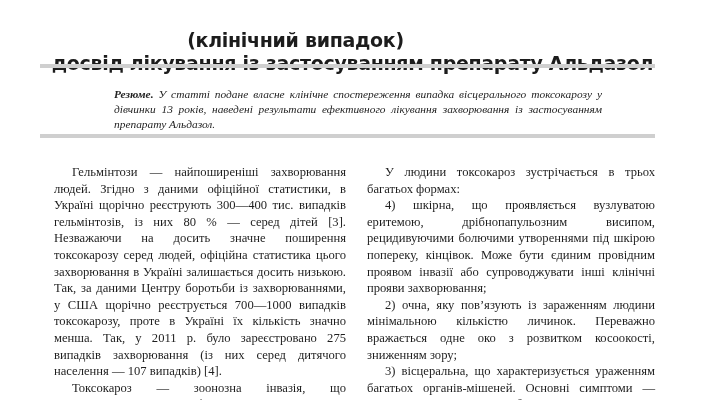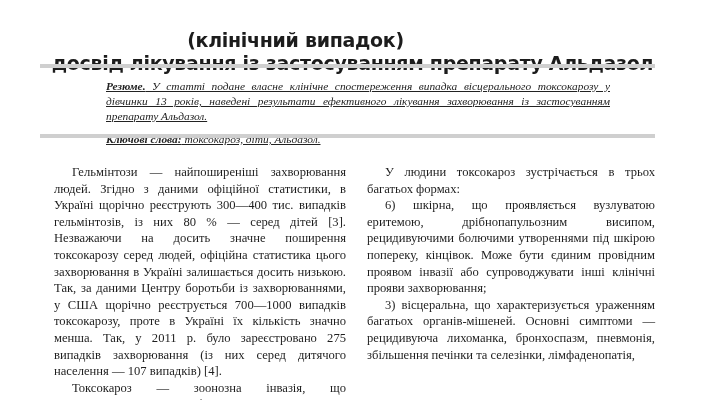--- a/index.html
+++ b/index.html
@@ -19,21 +19,21 @@
       position: absolute; left: 40px; width: 443px; height: 4px; background: #cfcfcf;
     }
     .rule.top { top: 64px; left: 40px; width: 443px; }
     .rule.bottom { top: 134px; left: 40px; width: 443px; }
     .abstract {
       position: absolute; left: 98px; top: 71px; width: 520px;
       font-family: "Liberation Serif", serif; font-style: italic;
       font-size: 11.4px; line-height: 15px; color: #222;
       text-align: justify;
     }
-    .abstract p { margin: 8px; text-decoration: underline; }
+    .abstract p { margin: 16px; }
     .abstract b { font-weight: bold; }
     .col {
       position: absolute; top: 164px;
       font-family: "Liberation Serif", serif; font-size: 12.6px; line-height: 16.6px;
       color: #1e1e1e; text-align: justify; hyphens: manual;
     }
     .col.left { left: 54px; width: 292px; }
     .col.right { left: 367px; width: 288px; }
     .col p { margin: 0; text-indent: 18px; }
   </style>
@@ -42,27 +42,27 @@
 
 <div class="title">
   <div class="l1">досвід лікування із застосуванням препарату Альдазол</div>
   <div class="l2">(клінічний випадок)</div>
 </div>
 
 <div class="rule top" style="left:40px;width:615px;"></div>
 
 <div class="abstract">
   <p><b>Резюме.</b><span> У статті подане власне клінічне спостереження випадка вісцерального токсокарозу у дівчинки 13 років, наведені результати ефективного лікування захворювання із застосуванням препарату Альдазол.</span></p>
-  <p><b>Ключові слова:</b><span> токсокароз, діти, Альдазол.</span></p>
 </div>
 
 <div class="rule bottom" style="left:40px;width:615px;"></div>
 
 <div class="col left">
   <p>Гельмінтози — найпоширеніші захворювання людей. Згідно з даними офіційної статистики, в Україні щорічно реєструють 300—400 тис. випадків гельмінтозів, із них 80 % — серед дітей [3]. Незважаючи на досить значне поширення токсокарозу серед людей, офіційна статистика цього захворювання в Україні залишається досить низькою. Так, за даними Центру боротьби із захворюваннями, у США щорічно реєструється 700—1000 випадків токсокарозу, проте в Україні їх кількість значно менша. Так, у 2011 р. було зареєстровано 275 випадків захворювання (із них серед дитячого населення — 107 випадків) [4].</p>
   <p>Токсокароз — зоонозна інвазія, що характеризується поліморфізмом клінічних проявів, тривалим і рецидивуючим перебігом. Захворювання вражає</p>
 </div>
 
 <div class="col right">
   <p>У людини токсокароз зустрічається в трьох багатьох формах:</p>
-  <p>6) шкірна, що проявляється вузлуватою еритемою, дрібнопапульозним висипом, рецидивуючими болючими утвореннями під шкірою попереку, кінцівок. Може бути єдиним провідним проявом інвазії або супроводжувати інші клінічні прояви захворювання;</p>
+  <p>4) шкірна, що проявляється вузлуватою еритемою, дрібнопапульозним висипом, рецидивуючими болючими утвореннями під шкірою попереку, кінцівок. Може бути єдиним провідним проявом інвазії або супроводжувати інші клінічні прояви захворювання;</p>
+  <p>2) очна, яку пов’язують із зараженням людини мінімальною кількістю личинок. Переважно вражається одне око з розвитком косоокості, зниженням зору;</p>
   <p>3) вісцеральна, що характеризується ураженням багатьох органів-мішеней. Основні симптоми — рецидивуюча лихоманка, бронхоспазм, пневмонія, збільшення печінки та селезінки, лімфаденопатія,</p>
 </div>
 
 </body></html>

